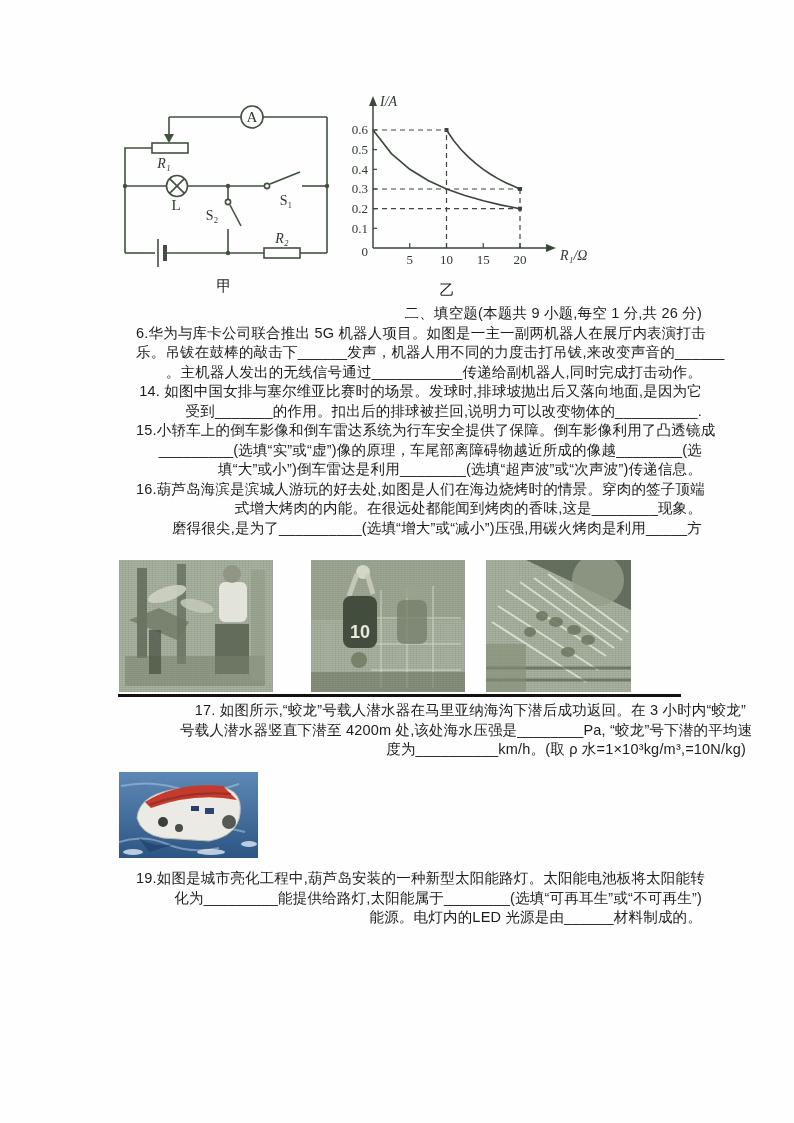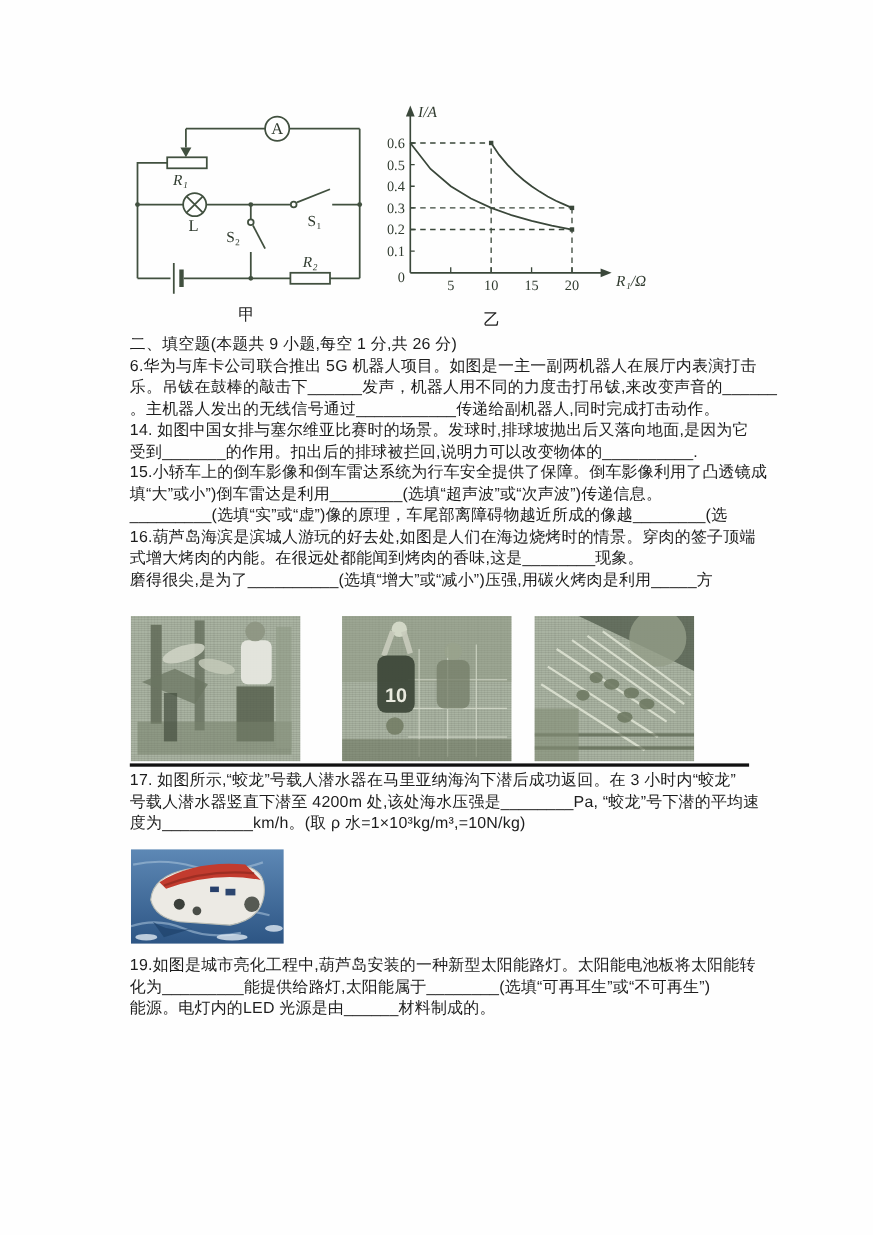--- a/index.html
+++ b/index.html
@@ -1,19 +1,19 @@
 <!DOCTYPE html>
 <html><head>
 <meta charset="utf-8">
 <style>
   html,body{margin:0;padding:0;background:#ffffff;}
   .page{position:relative;width:794px;height:1123px;background:#fefefe;overflow:hidden;
         font-family:"Liberation Sans",sans-serif;color:#1c1c1c;}
   .line{height:19.5px;line-height:19.5px;font-size:14.5px;letter-spacing:0.2px;white-space:nowrap;}
-  .tblock{position:absolute;left:118px;width:566px;}
+  .tblock{position:absolute;left:136px;width:566px;text-align:right;}
   .fig{position:absolute;}
   svg text{font-family:"Liberation Serif",serif;}
   .cir-label{font-size:14px;fill:#2f3a2e;}
   .cir-italic{font-style:italic;}
   .tick{font-size:13px;fill:#2f3a2e;}
   .axis-label{font-size:14px;font-style:italic;fill:#2f3a2e;}
   .caption{font-size:15px;fill:#222;font-family:"Liberation Sans",sans-serif;}
   .divider{position:absolute;background:#111;}
   .photo{position:absolute;top:560px;height:132px;background-color:#a6b09e;
          background-image:
@@ -129,22 +129,22 @@
   </div>
 
   <div class="tblock" style="top:304px;">
     <div class="line" style="font-weight:bold;font-weight:normal;">二、填空题(本题共 9 小题,每空 1 分,共 26 分)</div>
     <div class="line">6.华为与库卡公司联合推出 5G 机器人项目。如图是一主一副两机器人在展厅内表演打击</div>
     <div class="line">乐。吊钹在鼓棒的敲击下______发声，机器人用不同的力度击打吊钹,来改变声音的______</div>
     <div class="line">。主机器人发出的无线信号通过___________传递给副机器人,同时完成打击动作。</div>
     <div class="line">14.  如图中国女排与塞尔维亚比赛时的场景。发球时,排球坡抛出后又落向地面,是因为它</div>
     <div class="line">受到_______的作用。扣出后的排球被拦回,说明力可以改变物体的__________.</div>
     <div class="line">15.小轿车上的倒车影像和倒车雷达系统为行车安全提供了保障。倒车影像利用了凸透镜成</div>
+    <div class="line">_________(选填“实”或“虚”)像的原理，车尾部离障碍物越近所成的像越________(选</div>
     <div class="line">填“大”或小”)倒车雷达是利用________(选填“超声波”或“次声波”)传递信息。</div>
-    <div class="line">_________(选填“实”或“虚”)像的原理，车尾部离障碍物越近所成的像越________(选</div>
     <div class="line">16.葫芦岛海滨是滨城人游玩的好去处,如图是人们在海边烧烤时的情景。穿肉的签子顶端</div>
     <div class="line">式增大烤肉的内能。在很远处都能闻到烤肉的香味,这是________现象。</div>
     <div class="line">磨得很尖,是为了__________(选填“增大”或“减小”)压强,用碳火烤肉是利用_____方</div>
   </div>
 
   <div class="photo" style="left:119px;width:154px;">
     <svg width="154" height="132" viewBox="0 0 154 132">
       <rect x="0" y="0" width="154" height="132" fill="#a3ad9b" opacity="0.0"></rect>
       <rect x="18" y="8" width="10" height="90" fill="#5d6754" opacity="0.8"></rect>
       <rect x="58" y="4" width="9" height="100" fill="#5d6754" opacity="0.7"></rect>
@@ -205,21 +205,21 @@
       <g stroke="#59634e" stroke-width="3" opacity="0.7">
         <path d="M0,108 H145"></path>
           <path d="M0,120 H145"></path>
       </g>
       <rect x="0" y="84" width="40" height="48" fill="#828c74" opacity="0.6"></rect>
     </svg>
   </div>
 
   <div class="divider" style="left:118px;top:694px;width:563px;height:3px;"></div>
 
-  <div class="tblock" style="top:701px;">
+  <div class="tblock" style="top:701px;margin-left:44px;">
     <div class="line">17.  如图所示,“蛟龙”号载人潜水器在马里亚纳海沟下潜后成功返回。在 3 小时内“蛟龙”</div>
     <div class="line">号载人潜水器竖直下潜至 4200m 处,该处海水压强是________Pa, “蛟龙”号下潜的平均速</div>
     <div class="line">度为__________km/h。(取 ρ 水=1×10³kg/m³,=10N/kg)</div>
   </div>
 
   <div class="subphoto">
     <svg width="139" height="86" viewBox="0 0 139 86">
       <defs>
         <linearGradient id="waterg" x1="0" y1="0" x2="0" y2="1">
           <stop offset="0" stop-color="#5d88b5"></stop>

